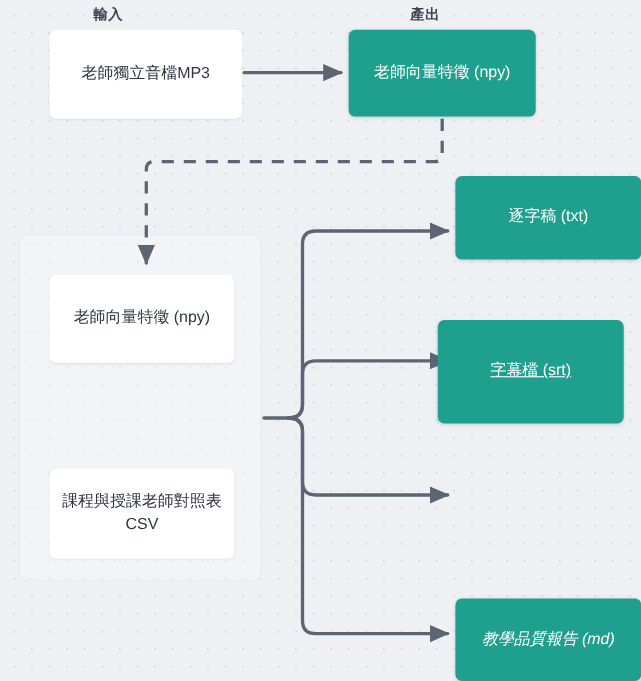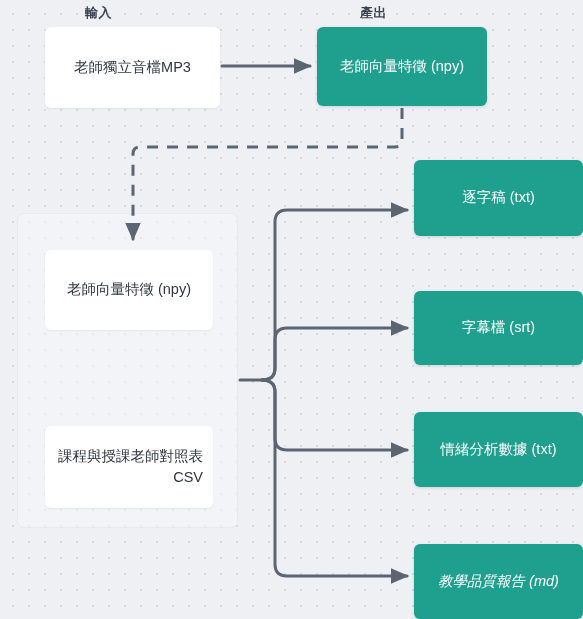--- a/index.html
+++ b/index.html
@@ -28,21 +28,21 @@
     color: #3b4350;
     letter-spacing: 0.5px;
     white-space: nowrap;
     padding-left: 40px;
   }
   .node {
     position: absolute;
     display: flex;
     align-items: center;
     justify-content: center;
-    text-align: right;
+    text-align: center;
     box-sizing: border-box;
     border-radius: 6px;
     font-size: 14.5px;
     line-height: 1.45;
     padding: 4px 10px;
   }
   .node-white {
     background: #ffffff;
     color: #2e3642;
     box-shadow: 0 1px 2px rgba(40,50,70,0.07);
@@ -84,21 +84,21 @@
     stroke-linejoin: round;
   }
 </style>
 </head>
 <body>
 
 <div id="canvas">
 
   <div class="group-label" style="left:45px; top:4px;">輸入</div>
 
-  <div class="group-label" style="left:320px; top:4px;">產出</div>
+  <div class="group-label" style="left:333px; top:4px;">產出</div>
 
   <div class="container-box" style="left:17px; top:213px; width:221px; height:315px;"></div>
 
   <svg class="edges" viewBox="0 0 583 619">
     <defs>
       <marker id="arrowhead" markerWidth="7" markerHeight="7" refX="5.4" refY="3" orient="auto">
         <path d="M0,0.4 L6,3 L0,5.6 Z" fill="#5c6573"></path>
       </marker>
       <marker id="arrowhead-dashed" markerWidth="7" markerHeight="7" refX="5.4" refY="3" orient="auto">
         <path d="M0,0.4 L6,3 L0,5.6 Z" fill="#5c6573"></path>
@@ -135,25 +135,22 @@
 
 
   <div class="node node-white" style="left:45px; top:426px; width:168px; height:82px;">
     <span>課程與授課老師對照表CSV</span>
   </div>
 
   <div class="node node-teal" style="left:414px; top:160px; width:169px; height:76px;">
     <span>逐字稿 (txt)</span>
   </div>
 
-  <div class="node node-teal" style="left:414px; top:291px; width:169px; height:74px;">
+  <div class="node node-teal" style="left:398px; top:291px; width:169px; height:94px;text-decoration:underline;">
     <span>字幕檔 (srt)</span>
   </div>
 
-  <div class="node node-teal" style="left:414px; top:412px; width:169px; height:75px;">
-    <span>情緒分析數據 (txt)</span>
-  </div>
 
   <div class="node node-teal" style="left:414px; top:544px; width:169px; height:75px;font-style:italic;">
     <span>教學品質報告 (md)</span>
   </div>
 
 </div>
 
 </body></html>

